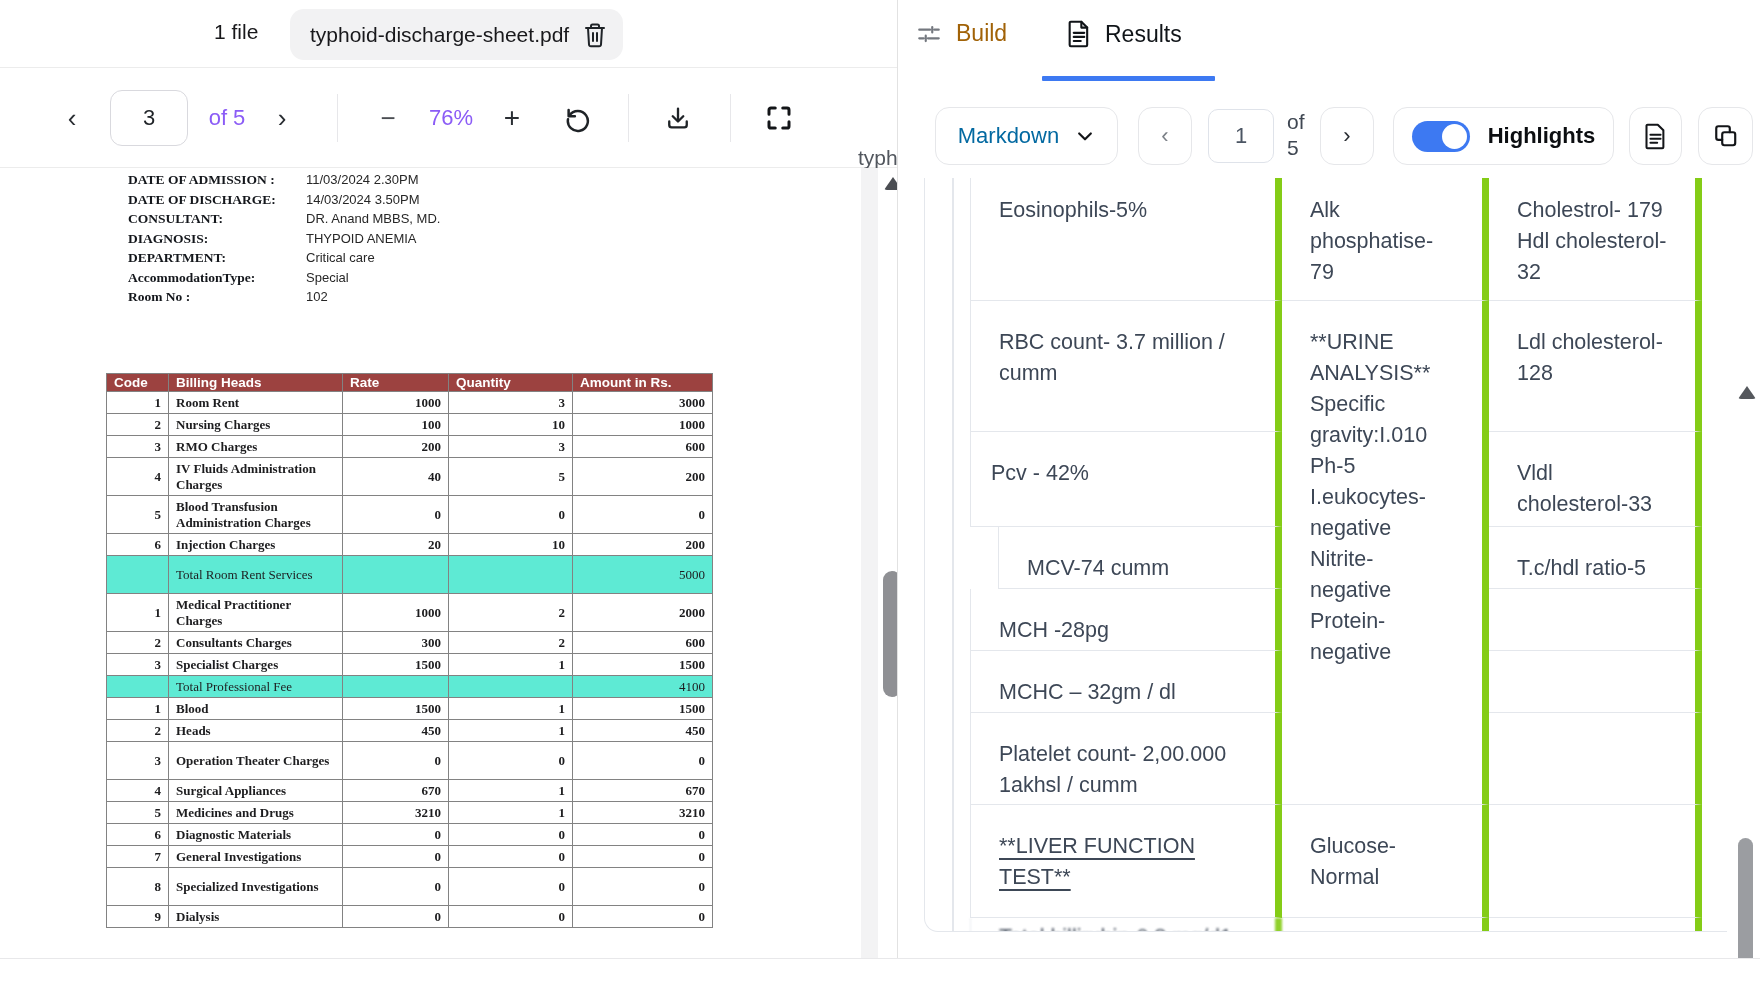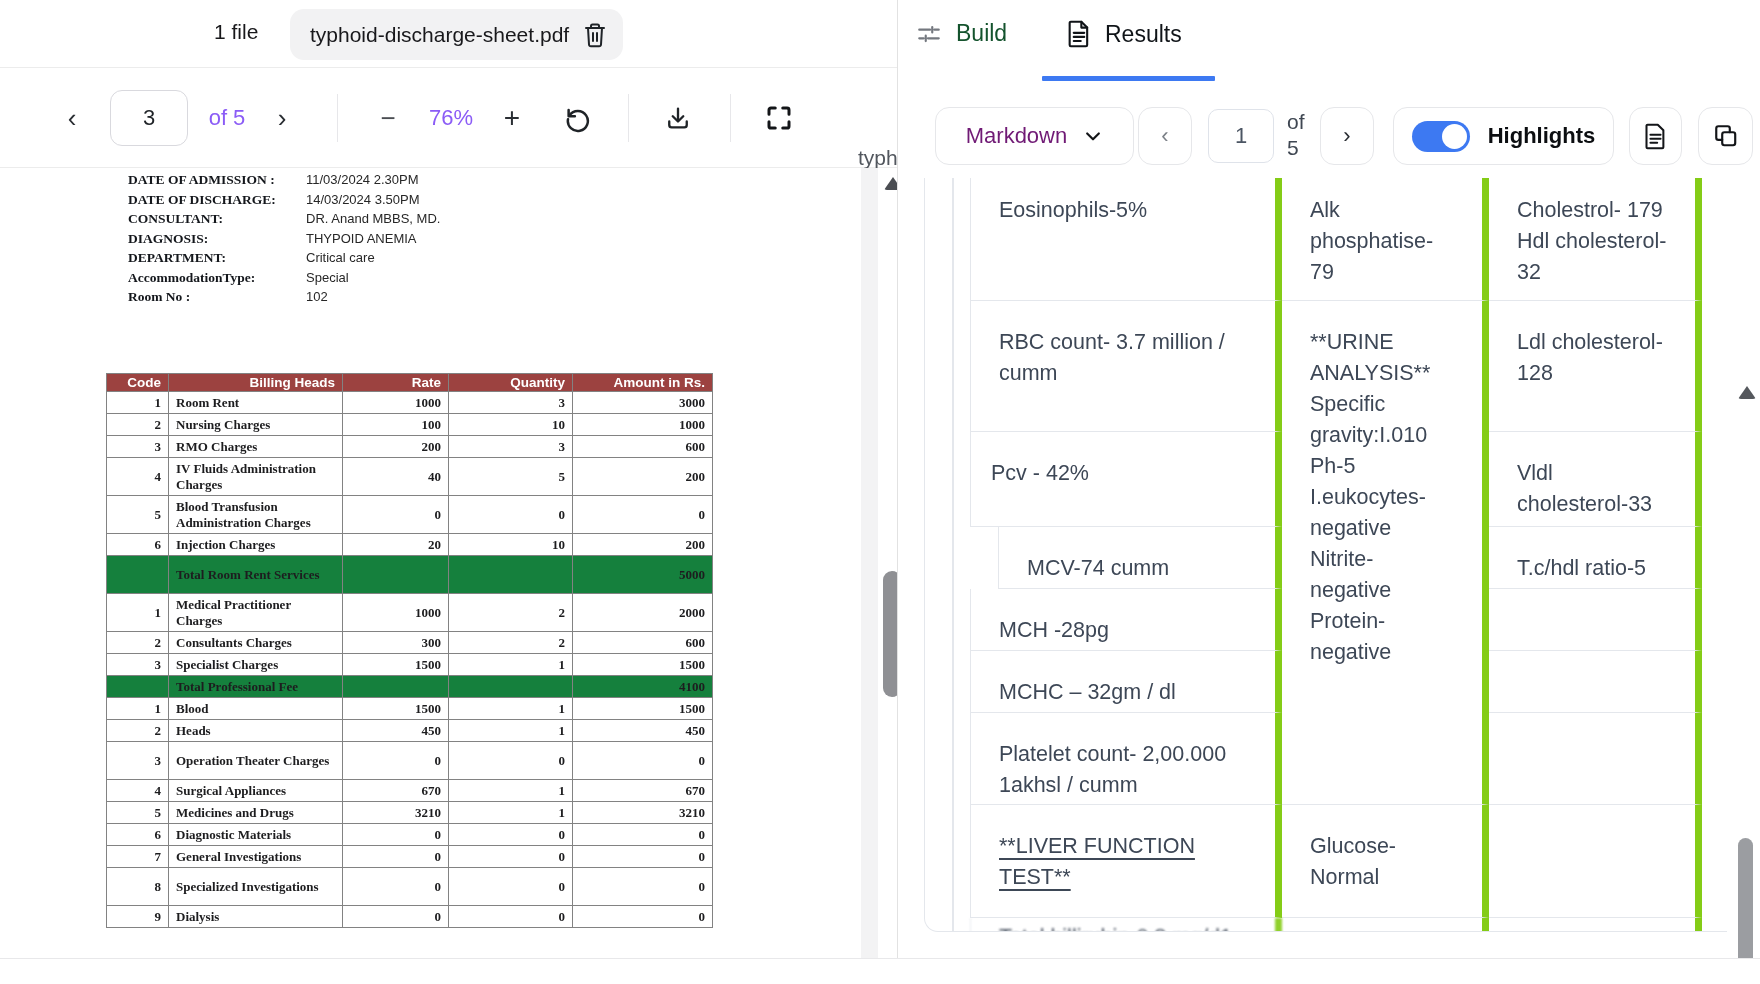--- a/index.html
+++ b/index.html
@@ -48,42 +48,42 @@
 
   .pdf-fields { position:absolute; left:112px; top:2px; }
   .pdf-field-row { display:flex; line-height:19.5px; }
   .pdf-field-label { width:178px; font-family:"Liberation Serif", serif; font-weight:700;
                      font-size:13.5px; color:#14171c; }
   .pdf-field-value { font-size:13px; color:#272727; }
 
   .billing { position:absolute; left:90px; top:205px; border-collapse:collapse;
              font-family:"Liberation Serif", serif; font-size:13px; color:#1d1d1f; }
   .billing td, .billing th { border:1px solid #828282; padding:1px 7px; vertical-align:middle; }
-  .billing th { background:#9c4240; color:#fff; text-align:right; height:17px;
+  .billing th { background:#9c4240; color:#fff; text-align:left; height:17px;
                 font-size:13.5px; font-weight:700; font-family:"Liberation Sans", sans-serif; }
   .billing td { font-weight:600; height:22px; }
   .billing .num { text-align:right; }
-  .billing .total-row td { background:#15803d; font-weight:700; }
+  .billing .total-row td { background:#5eead4; font-weight:400; }
   .billing .h2 td { height:38px; }
 
   
   .right-pane { position:absolute; left:899px; top:0; width:861px; height:958px; background:#fff; }
   .tabs-row { position:absolute; left:0; top:0; width:861px; height:90px; }
   .tab { position:absolute; top:20px; display:flex; align-items:center; gap:14px;
          font-size:23px; cursor:pointer; }
-  .tab-build { left:17px; color:#14532d; }
+  .tab-build { left:17px; color:#a16207; }
   .tab-results { left:168px; color:#101418; font-weight:500; }
   .tab-underline { position:absolute; left:143px; top:76px; width:173px; height:5px;
                    background:#3d79f2; border-radius:1px; }
 
   .controls-row { position:absolute; left:0; top:107px; width:861px; height:60px; }
   .pill { position:absolute; top:0; height:58px; background:#fff; border:1px solid #e6e7ea;
           border-radius:14px; display:flex; align-items:center; justify-content:center;
           cursor:pointer; }
-  .dd-markdown { left:36px; width:199px; font-size:22px; color:#701a75; gap:16px;
+  .dd-markdown { left:36px; width:183px; font-size:22px; color:#0369a1; gap:16px;
                  font-weight:500; }
   .btn-prev { left:239px; width:54px; color:#7b8087; font-size:22px; }
   .page-input { position:absolute; left:309px; top:2px; width:66px; height:54px;
                 border:1px solid #dfe3ea; border-radius:10px; text-align:center;
                 font-size:22px; color:#4b5563; background:#fff;
                 font-family:"Liberation Sans", sans-serif; }
   .of-stack { position:absolute; left:388px; top:2px; font-size:21px; line-height:26px;
               color:#3f4752; }
   .btn-next { left:421px; width:54px; color:#2a2e33; font-size:22px; }
   .pill-highlights { left:494px; width:221px; gap:18px; cursor:pointer; }

